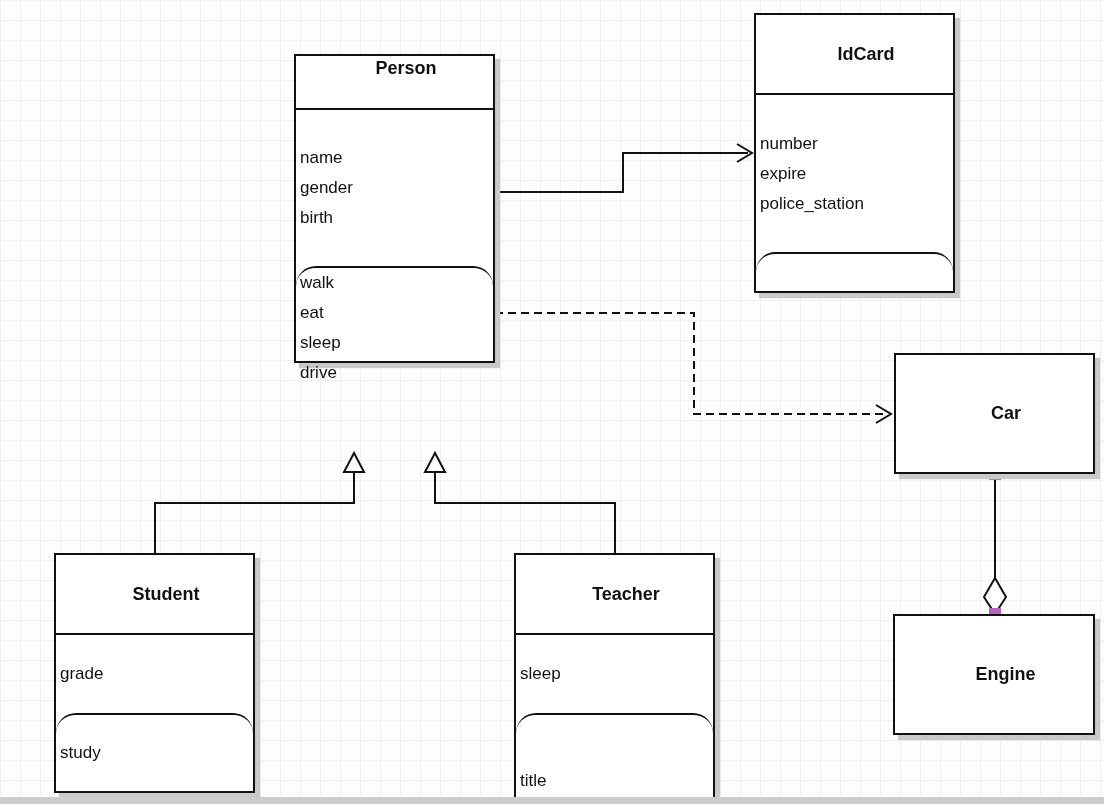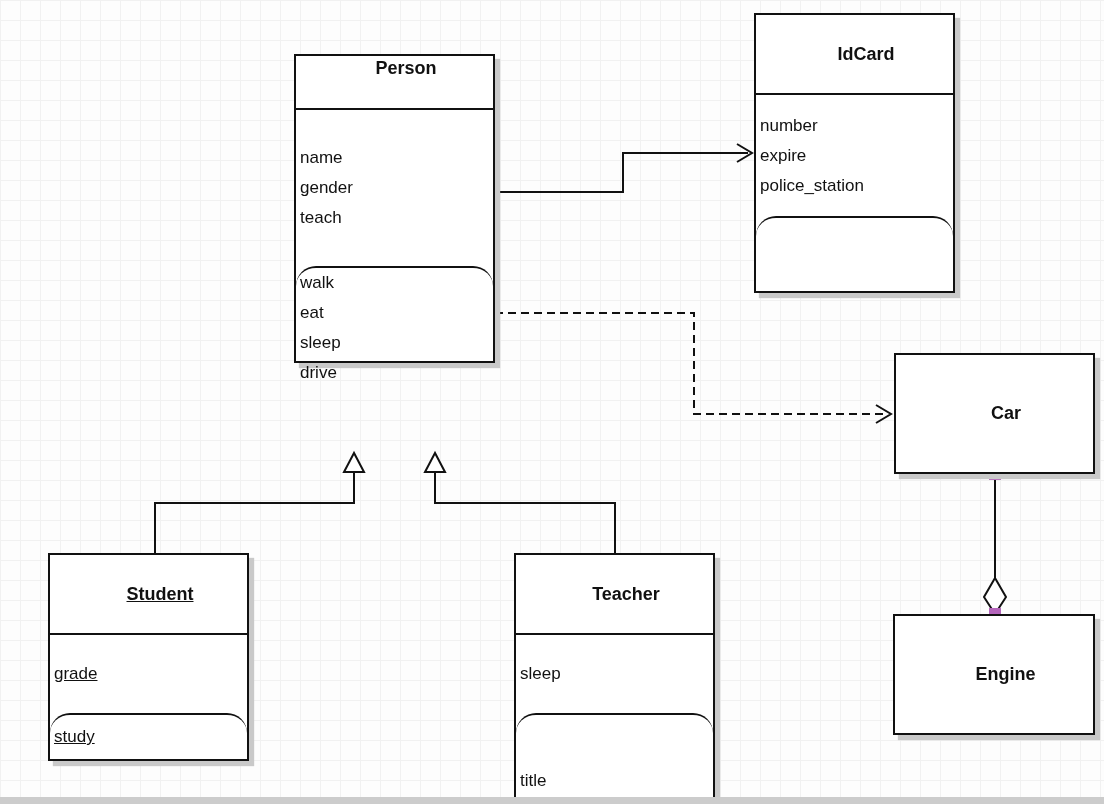--- a/index.html
+++ b/index.html
@@ -79,49 +79,49 @@
       <rect class="handle" x="989" y="468" width="12" height="12"></rect>
       <rect class="handle" x="989" y="608" width="12" height="12"></rect>
     </g>
   </svg>
 
   <div class="uml-class" style="left:294px;top:54px;width:201px;height:309px;justify-content:center;">
     <div class="uml-title" style="height:79px">Person</div>
     <div class="uml-section" style="height:158px">
       <div class="uml-line">name</div>
       <div class="uml-line">gender</div>
-      <div class="uml-line">teach</div>
+      <div class="uml-line">birth</div>
     </div>
     <div class="uml-section fill">
       <div class="uml-line">walk</div>
       <div class="uml-line">eat</div>
       <div class="uml-line">sleep</div>
       <div class="uml-line">drive</div>
     </div>
   </div>
 
   <div class="uml-class" style="left:754px;top:13px;width:201px;height:280px;">
     <div class="uml-title" style="height:78px">IdCard</div>
-    <div class="uml-section" style="height:123px">
+    <div class="uml-section" style="height:159px">
       <div class="uml-line">number</div>
       <div class="uml-line">expire</div>
       <div class="uml-line">police_station</div>
     </div>
     <div class="uml-section fill"></div>
   </div>
 
   <div class="uml-class" style="left:894px;top:353px;width:201px;height:121px;">
     <div class="uml-title fill">Car</div>
   </div>
 
   <div class="uml-class" style="left:893px;top:614px;width:202px;height:121px;">
     <div class="uml-title fill">Engine</div>
   </div>
 
-  <div class="uml-class" style="left:48px;top:553px;width:201px;height:208px;text-decoration:underline;">
+  <div class="uml-class" style="left:54px;top:553px;width:201px;height:240px;">
     <div class="uml-title" style="height:78px">Student</div>
     <div class="uml-section" style="height:80px">
       <div class="uml-line">grade</div>
     </div>
     <div class="uml-section fill">
       <div class="uml-line">study</div>
     </div>
   </div>
 
   <div class="uml-class" style="left:514px;top:553px;width:201px;height:296px;">

